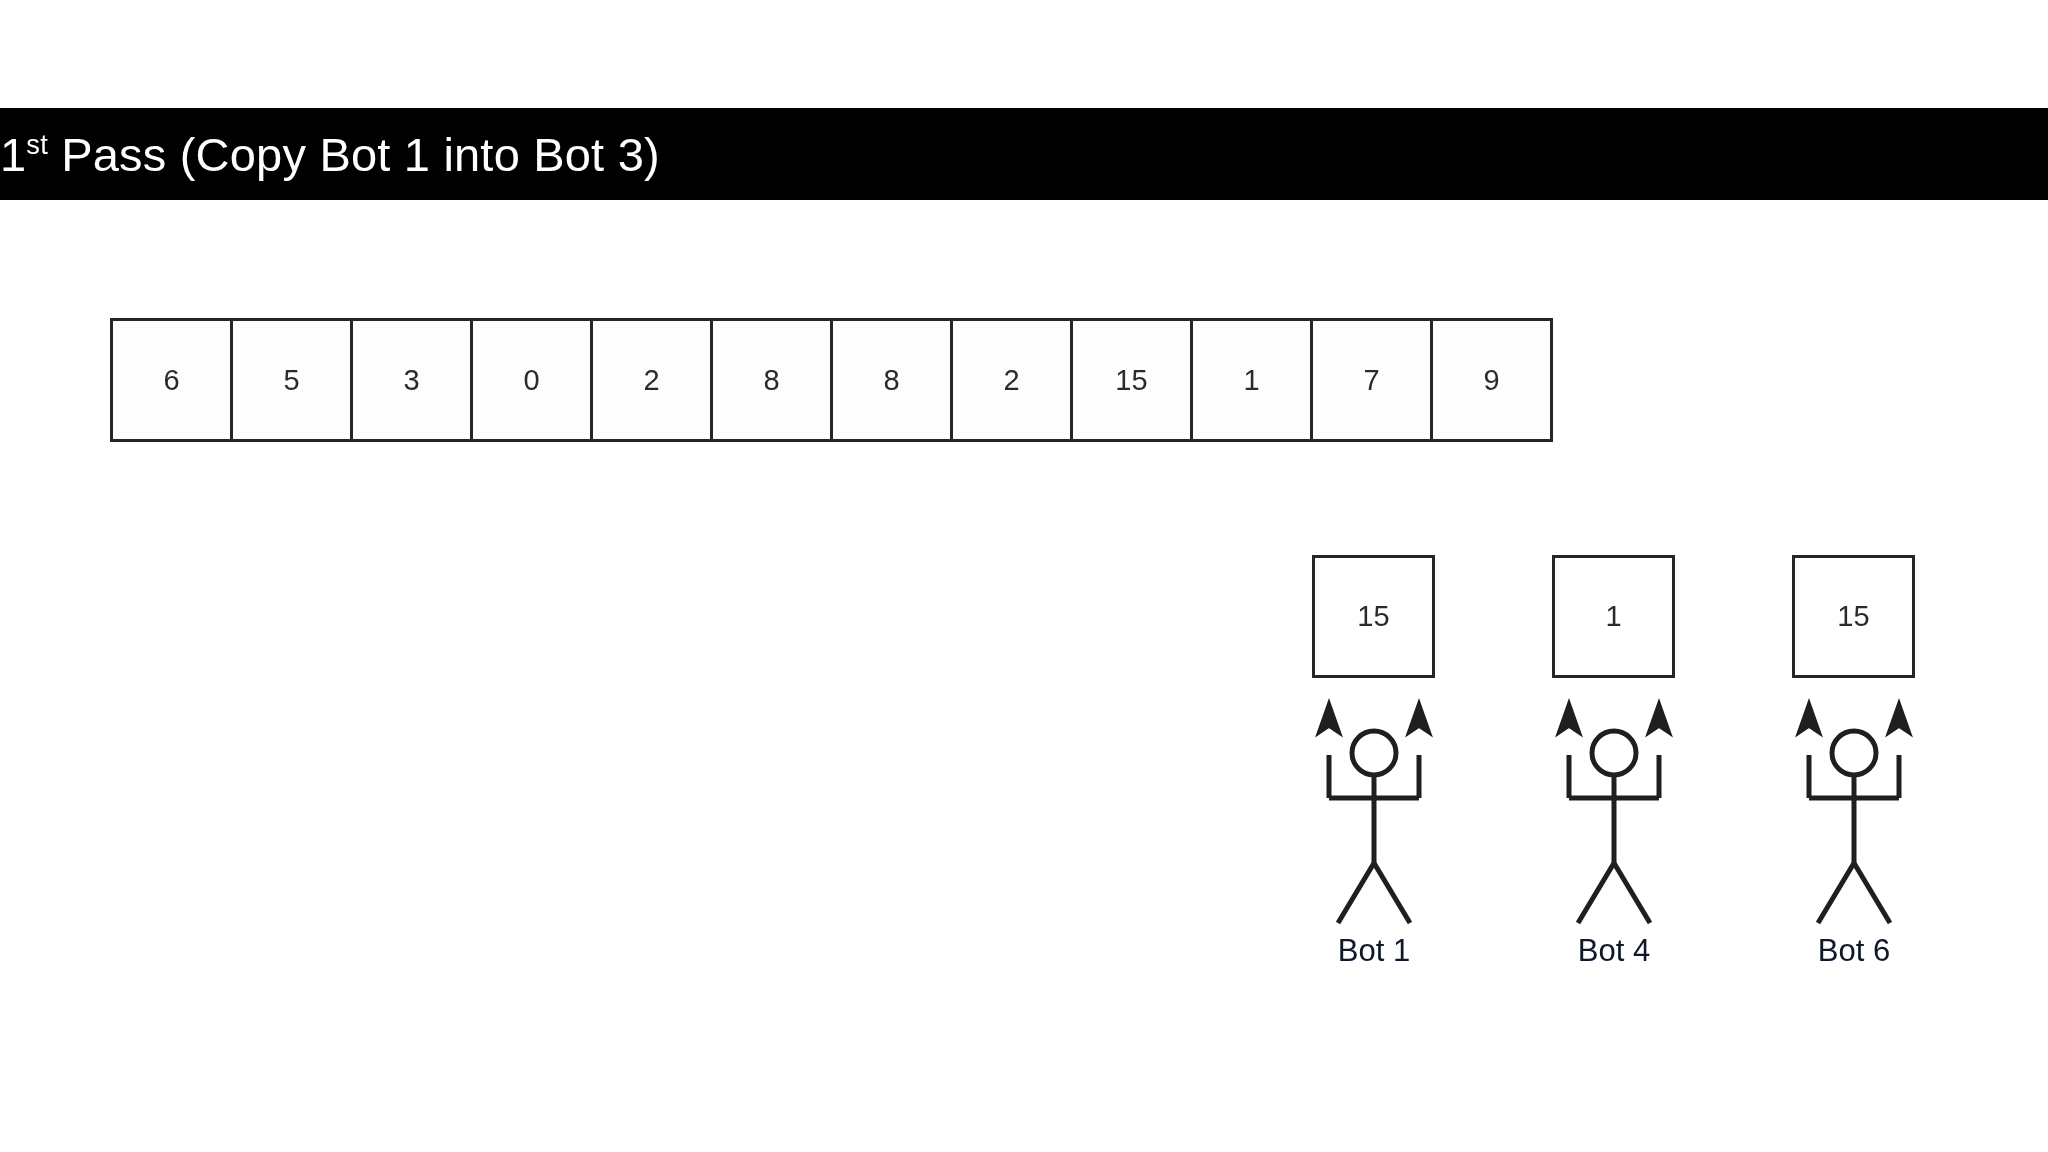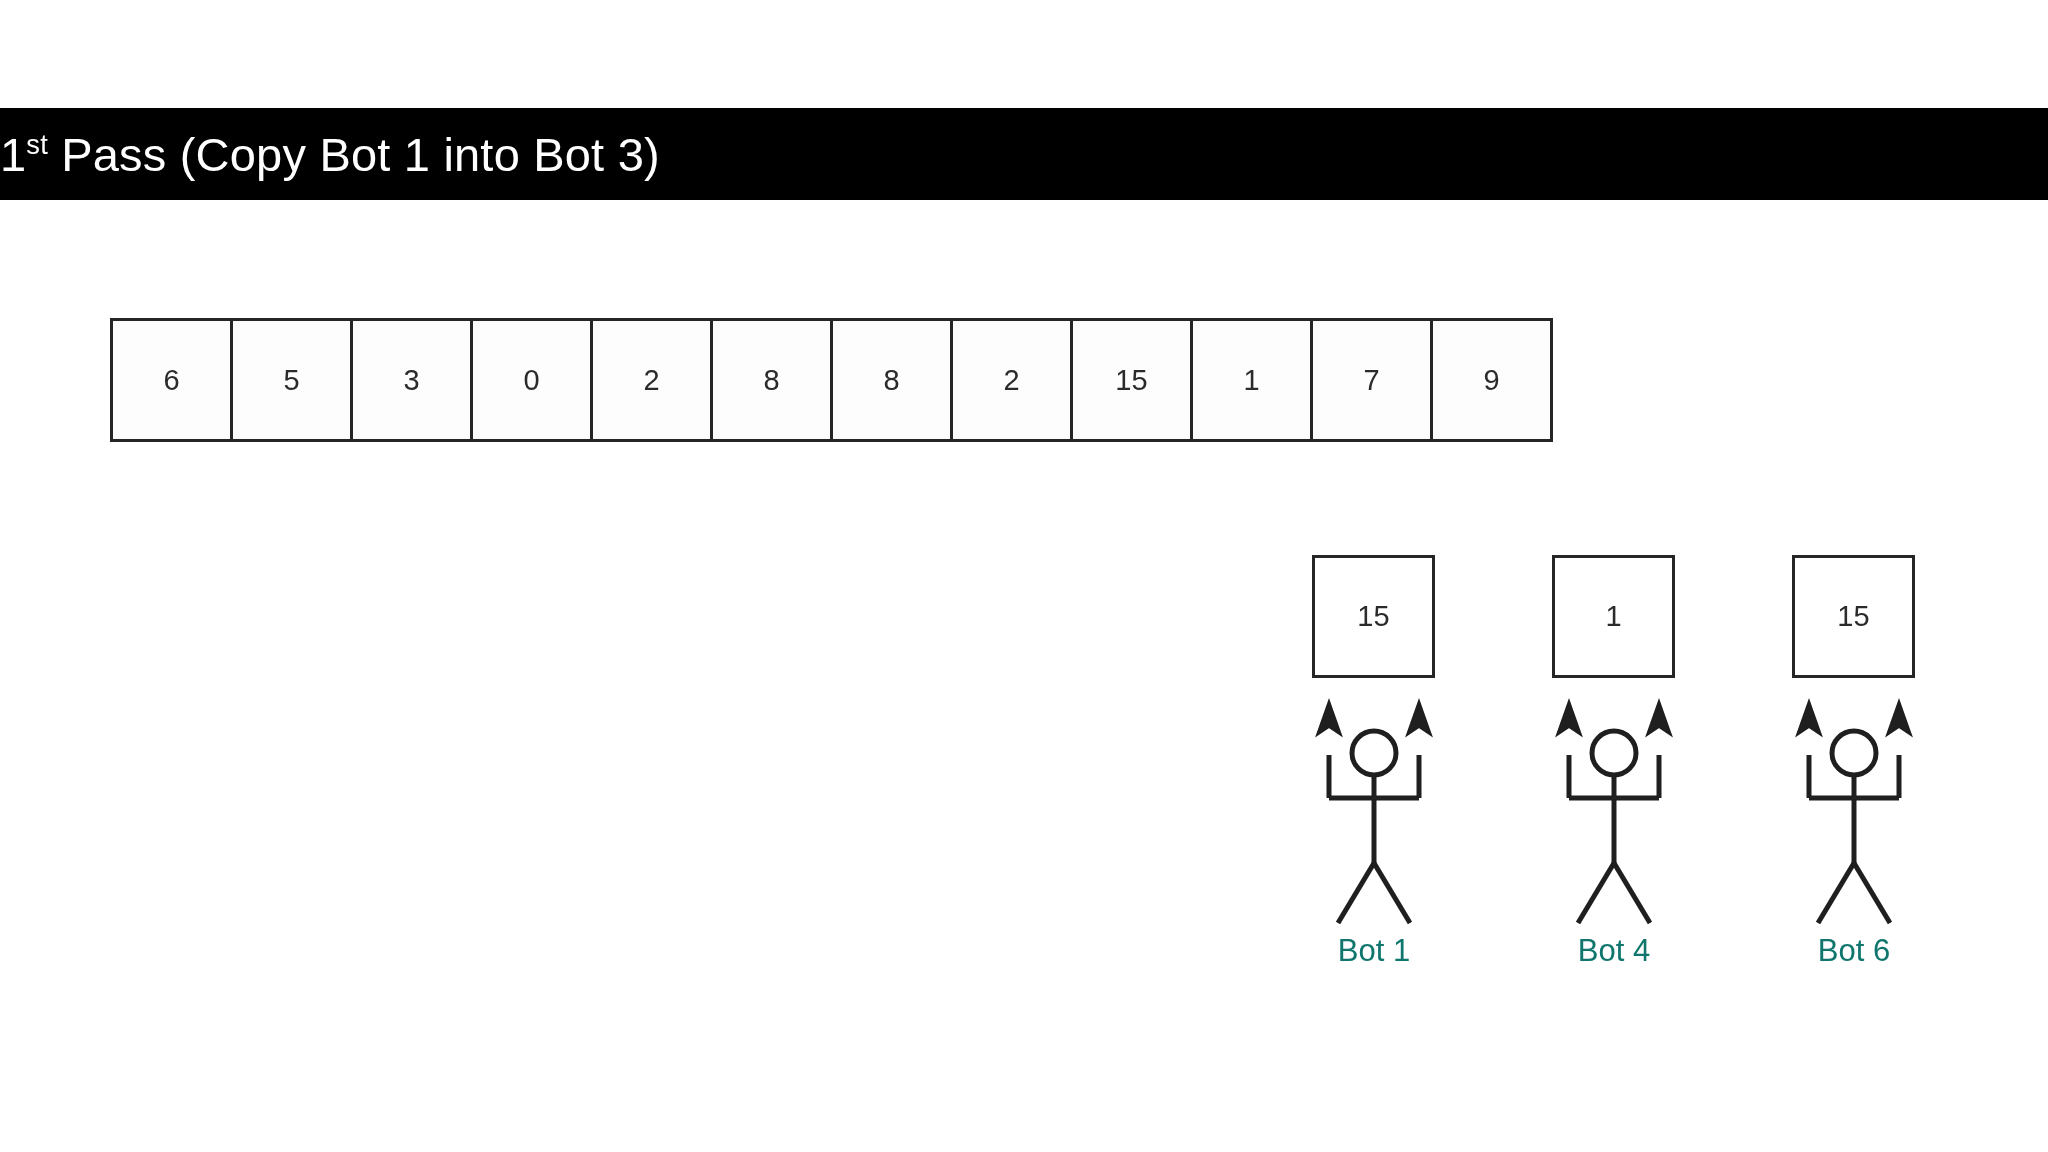--- a/index.html
+++ b/index.html
@@ -110,21 +110,21 @@
     height: 230px;
   }
 
   .bot-label {
     position: absolute;
     left: -30px;
     top: 378px;
     width: 184px;
     text-align: center;
     font-size: 31px;
-    color: #0f766e;
+    color: #0f172a;
     white-space: nowrap;
   }
 </style>
 </head>
 <body>
 
 <div id="title-bar">
   <div id="title-text"><span>1</span><span class="ord">st</span><span> Pass (Copy Bot 1 into Bot 3)</span></div>
 </div>
 

